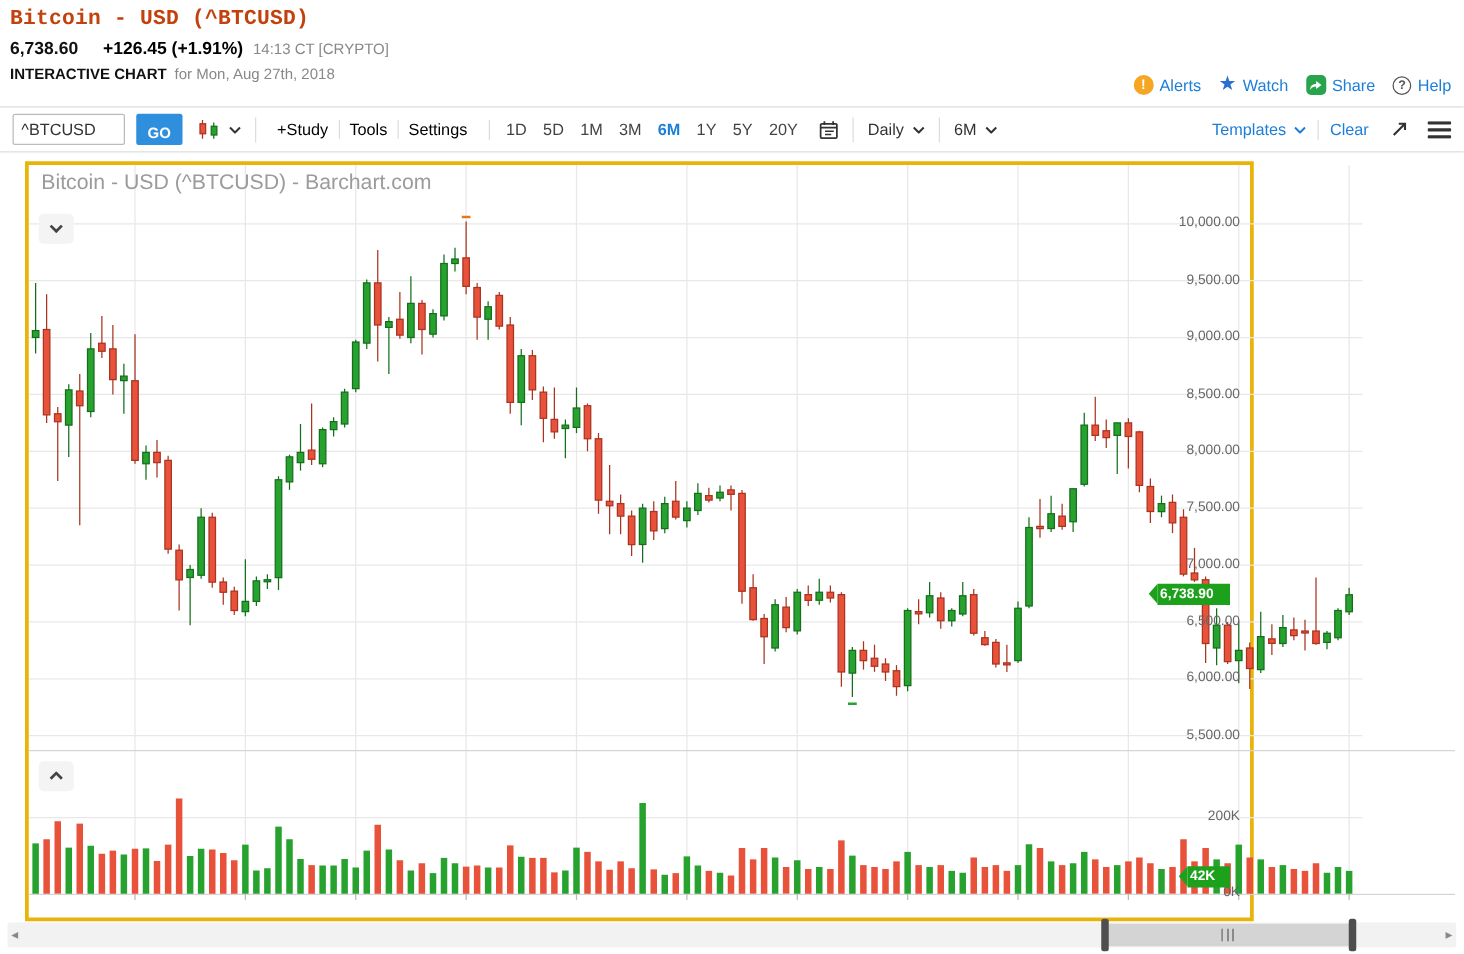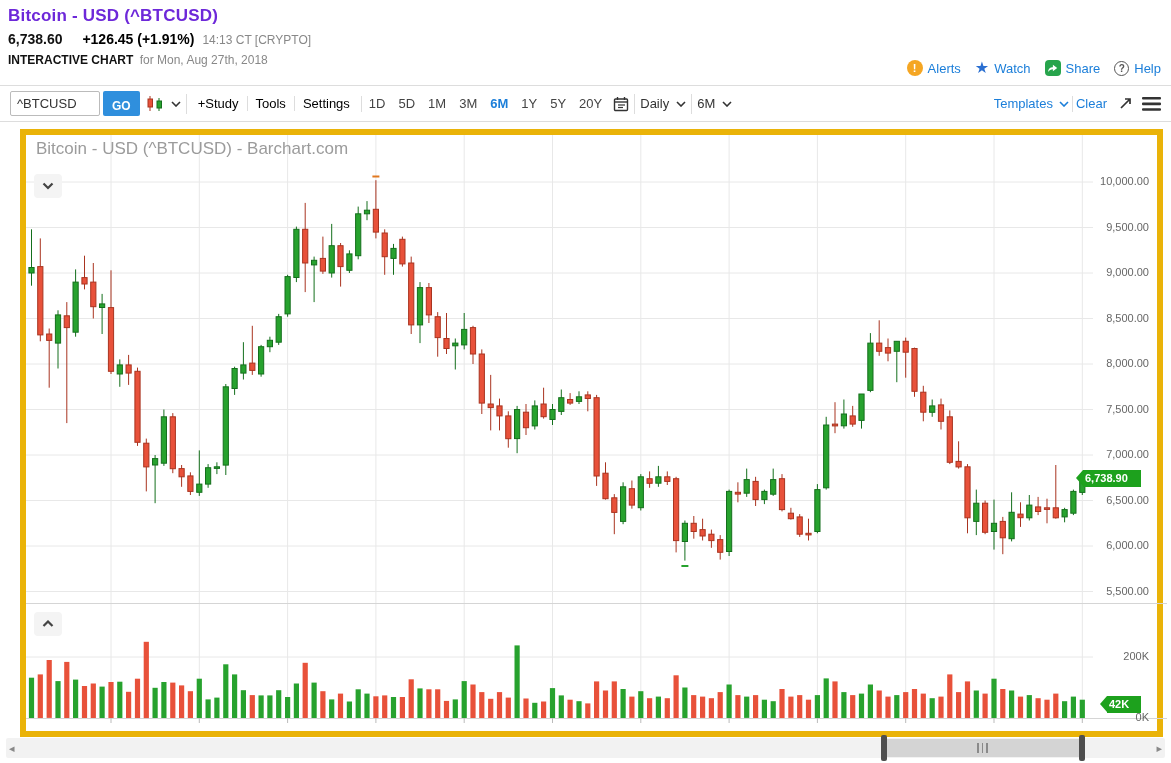--- a/index.html
+++ b/index.html
@@ -1,55 +1,55 @@
 <!DOCTYPE html>
 <html><head>
 <meta charset="utf-8">
 <style>
   * { margin:0; padding:0; box-sizing:border-box; }
   html,body { background:#fff; }
   body { font-family:"Liberation Sans", sans-serif; width:1171px; height:763px; position:relative; overflow:hidden; color:#333; }
 
   
   .qh { position:absolute; left:8px; top:6px; right:8px; height:78px; }
-  .qh-title { font-size:17px; font-weight:bold; color:#6d28d9; letter-spacing:.2px; }
+  .qh-title { font-size:17px; font-weight:bold; color:#c2410c; letter-spacing:.2px;font-family:Liberation Mono, monospace; }
   .price-row { margin-top:5px; font-size:14px; }
   .last { font-weight:bold; color:#111; font-size:14px; }
   .chg { font-weight:bold; color:#000000; margin-left:16px; font-size:14px; }
   .qtime { color:#888; font-size:12px; margin-left:4px;text-align:center; }
   .ic-row { margin-top:6px; font-size:12px; }
   .ic-label { font-weight:bold; color:#111; }
   .ic-date { color:#888; margin-left:3px; }
   .qh-actions { position:absolute; right:2px; top:54px; display:flex; align-items:center; gap:14px; }
   .qh-actions a { display:flex; align-items:center; gap:5px; color:#1b7ed9; font-size:13px; text-decoration:none; cursor:pointer; }
   .ico-alert { width:16px; height:16px; background:#f5a623; border-radius:50%; color:#fff; font-weight:bold; font-size:11px; line-height:16px; text-align:center; display:inline-block; }
   .ico-star { color:#2a6fd1; font-size:16px; line-height:16px; }
   .ico-share { width:16px; height:16px; background:#27a44c; border-radius:4px; display:inline-flex; align-items:center; justify-content:center; }
   .ico-help { width:15px; height:15px; border:1.5px solid #555; border-radius:50%; color:#555; font-weight:bold; font-size:10px; line-height:13px; text-align:center; display:inline-block; }
 
   
-  .toolbar { position:absolute; left:0; top:85px; right:0; height:37px; border-top:1px solid #ddd; border-bottom:1px solid #ddd; display:flex; align-items:center; padding:0 10px; gap:3px; background:#fff; }
+  .toolbar { position:absolute; left:0; top:85px; right:0; height:37px; border-top:1px solid #ddd; border-bottom:1px solid #ddd; display:flex; align-items:center; padding:0 10px; gap:9px; background:#fff; }
   .sym-input { width:90px; height:25px; border:1px solid #bbb; border-radius:2px; padding:0 6px; font-size:13px; font-family:"Liberation Sans",sans-serif; color:#333; }
   .go-btn { height:25px; background:#2f8fdd; border:none; border-radius:2px; color:#fff; font-weight:bold; font-size:12px; padding:8px 9px; cursor:pointer; font-family:"Liberation Sans",sans-serif; }
   .tb-icon-btn { display:flex; align-items:center; gap:4px; cursor:pointer; background:none; border:none; padding:0 2px; }
   .tb-sep { width:1px; height:20px; background:#ddd; }
   .tb-sep.small { height:16px; }
   .tb-links { display:flex; align-items:center; }
   .tb-links a { color:#000000; font-size:13px; text-decoration:none; padding:0 8px; border-right:1px solid #ddd; cursor:pointer; }
   .tb-links a:last-child { border-right:none; }
   .ranges { display:flex; align-items:center; gap:13px; margin-left:4px; }
   .ranges span { font-size:13px; color:#444; cursor:pointer; }
   .ranges span.active { color:#1b7ed9; font-weight:bold; }
   .dropdown { display:flex; align-items:center; gap:7px; font-size:13px; color:#333; cursor:pointer; padding:0 2px; }
   .tb-spacer { flex:1; }
   .tb-blue { color:#1b7ed9; font-size:13px; text-decoration:none; cursor:pointer; display:flex; align-items:center; gap:6px; }
   .tb-dark-icon { color:#333; cursor:pointer; display:flex; align-items:center; }
 
   
-  .chart { position:absolute; left:20px; top:129px; width:1143px; height:608px; border:6px solid #eab308; background:#fff; }
+  .chart { position:absolute; left:20px; top:129px; width:983px; height:608px; border:3px solid #eab308; background:#fff; }
   .chart svg.plot { position:absolute; left:0; top:0; }
   .watermark { position:absolute; left:10px; top:4px; font-size:17px; color:#9b9b9b; pointer-events:none; }
   .panel-toggle { position:absolute; left:8px; width:28px; height:24px; background:#f4f4f4; border:none; border-radius:4px; display:flex; align-items:center; justify-content:center; cursor:pointer; }
   .price-toggle { top:39px; }
   .vol-toggle { top:477px; }
   .yaxis-label, .vaxis-label { position:absolute; right:8px; width:64px; text-align:right; font-size:11px; color:#666; }
   .xaxis { position:absolute; left:0; top:585px; width:1067px; height:20px; }
   .xaxis span { position:absolute; width:60px; text-align:center; font-size:11px; color:#666; top:3px; }
   .badge { position:absolute; right:16px; background:#1da11d; color:#fff; font-size:11px; font-weight:bold; text-align:left; padding:2px 15px 2px 2px; line-height:13px; }
   .badge:before { content:""; position:absolute; left:-7px; top:0; border-top:8.5px solid transparent; border-bottom:8.5px solid transparent; border-right:7px solid #1da11d; }

